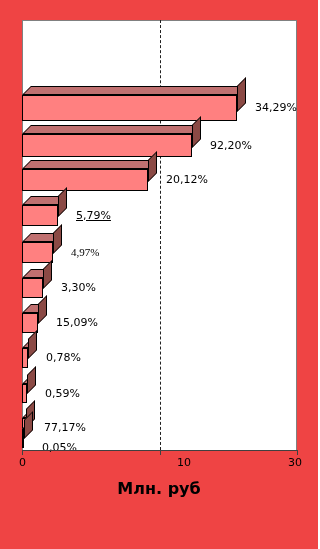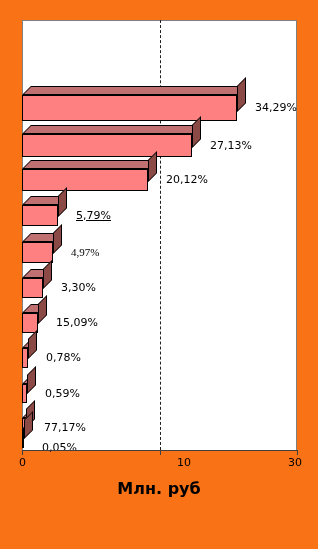--- a/index.html
+++ b/index.html
@@ -4,21 +4,21 @@
 <style>
   html, body {
     margin: 0;
     padding: 0;
     background: #ffffff;
   }
   #chart-root {
     position: relative;
     width: 318px;
     height: 549px;
-    background: #f97316;
+    background: #ef4444;
     font-family: "DejaVu Sans", sans-serif;
     overflow: hidden;
   }
 
   
   #plot-frame {
     position: absolute;
     left: 22px;
     top: 20px;
     width: 275px;
@@ -142,21 +142,21 @@
           <div class="bar-front" style="left: 22px; top: 95px; width: 215px; height: 26px; background: rgb(255, 128, 128); border-color: rgb(0, 0, 0);"></div>
         </div>
         <div class="bar-label" style="left: 255px; top: 102px; color: rgb(0, 0, 0);">34,29%</div>
       </div>
       <div class="bar-row" style="left: 0px; top: 0px;">
         <div class="bar3d">
           <div class="bar-top" style="left: 22px; top: 125px; width: 170px; height: 9px; background: rgb(192, 112, 112); border-color: rgb(0, 0, 0); transform: skewX(-45deg); transform-origin: left bottom;"></div>
           <div class="bar-side" style="left: 192px; top: 125px; width: 9px; height: 23px; background: rgb(139, 74, 69); border-color: rgb(0, 0, 0); transform: skewY(-45deg); transform-origin: left top;"></div>
           <div class="bar-front" style="left: 22px; top: 134px; width: 170px; height: 23px; background: rgb(255, 128, 128); border-color: rgb(0, 0, 0);"></div>
         </div>
-        <div class="bar-label" style="left: 210px; top: 139.5px; color: rgb(0, 0, 0);">27,13%</div>
+        <div class="bar-label" style="left: 210px; top: 139.5px; color: rgb(0, 0, 0);">92,20%</div>
       </div>
       <div class="bar-row" style="left: 0px; top: 0px;">
         <div class="bar3d">
           <div class="bar-top" style="left: 22px; top: 160px; width: 126px; height: 9px; background: rgb(192, 112, 112); border-color: rgb(0, 0, 0); transform: skewX(-45deg); transform-origin: left bottom;"></div>
           <div class="bar-side" style="left: 148px; top: 160px; width: 9px; height: 22px; background: rgb(139, 74, 69); border-color: rgb(0, 0, 0); transform: skewY(-45deg); transform-origin: left top;"></div>
           <div class="bar-front" style="left: 22px; top: 169px; width: 126px; height: 22px; background: rgb(255, 128, 128); border-color: rgb(0, 0, 0);"></div>
         </div>
         <div class="bar-label" style="left: 166px; top: 174px; color: rgb(0, 0, 0);">20,12%</div>
       </div>
       <div class="bar-row" style="left: 0px; top: 0px;">

